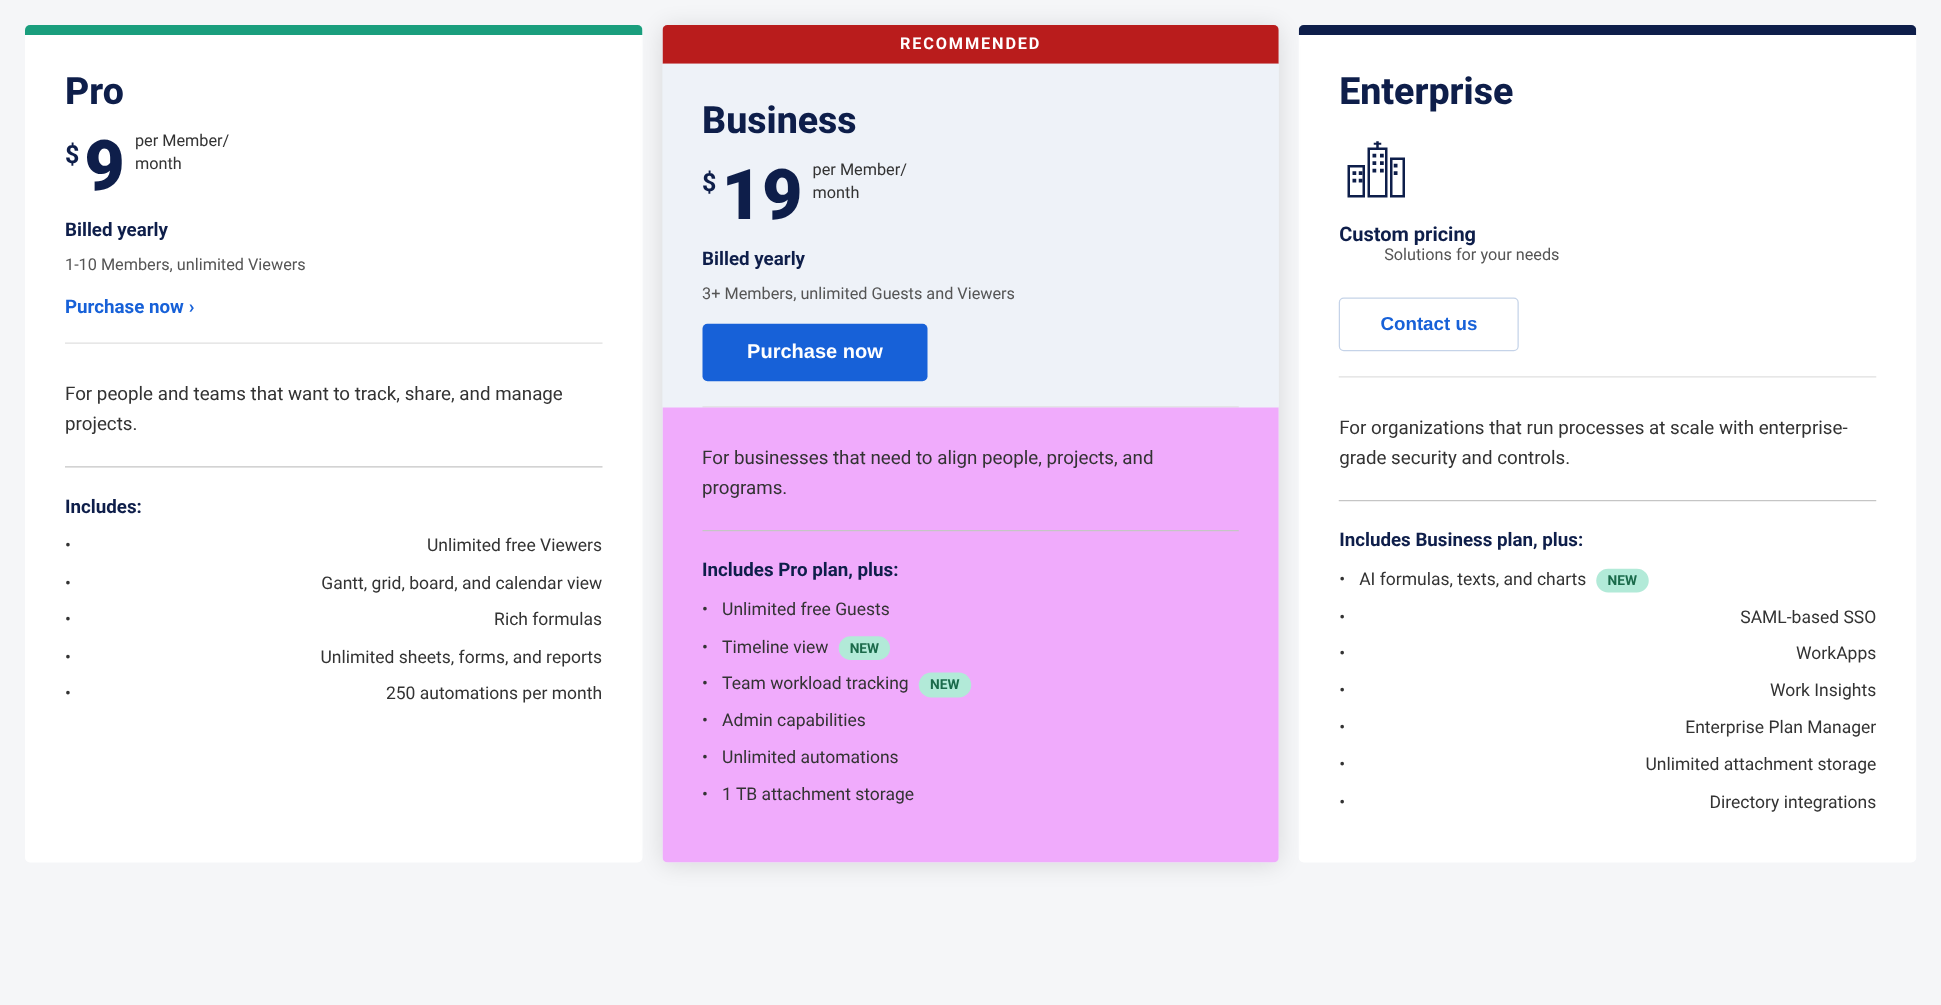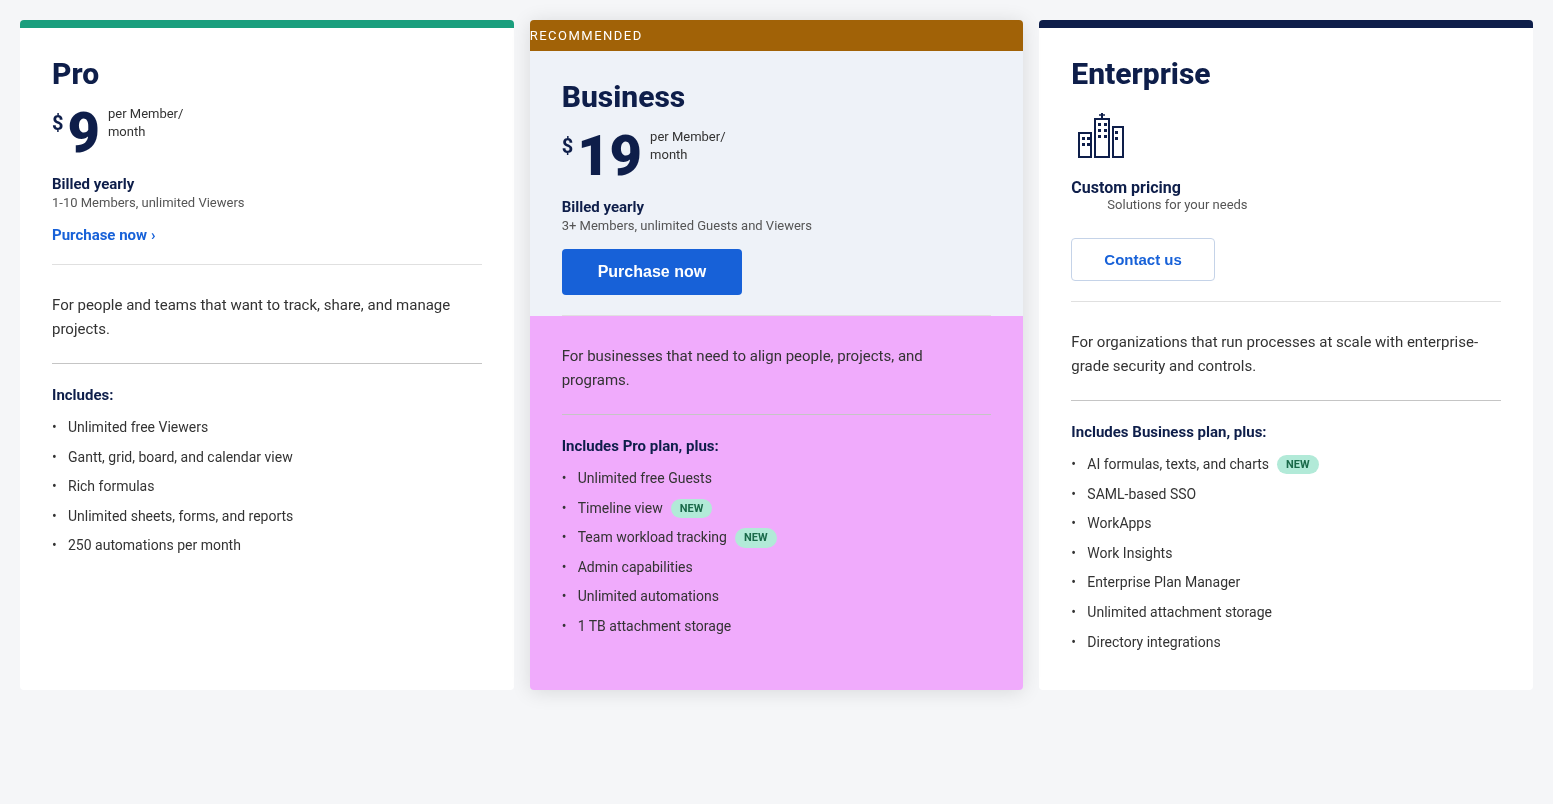--- a/index.html
+++ b/index.html
@@ -35,25 +35,25 @@
     .plan-card + .plan-card {
       margin-left: 16px;
     }
     .card-top-bar {
       height: 8px;
       width: 100%;
     }
     .bar-pro { background: #1a9e7d; }
     .bar-enterprise { background: #0e1e4a; }
     .recommended-banner {
-      background: #a16207;
+      background: #b91c1c;
       color: #fff;
-      text-align: left;
+      text-align: center;
       font-size: 13px;
-      font-weight: 400;
+      font-weight: 700;
       letter-spacing: 1.5px;
       padding: 8px 0;
     }
     .card-header {
       padding: 28px 32px 20px;
       background: #fff;
     }
     .plan-card.recommended .card-header {
       background: #eef2f8;
     }
@@ -104,21 +104,21 @@
       margin-bottom: 6px;
     }
     .billing-label {
       font-size: 15px;
       font-weight: 700;
       color: #0e1e4a;
     }
     .billing-sub {
       font-size: 13px;
       color: #555;
-      margin-top: 2px;
+      margin-top: 12px;
     }
     .custom-pricing-label {
       font-size: 16px;
       font-weight: 700;
       color: #0e1e4a;
       margin-bottom: 0;
     }
     .custom-pricing-sub {
       font-size: 13px;
       color: #555;
@@ -195,20 +195,21 @@
       list-style: none;
       padding: 0;
     }
     .feature-list li {
       font-size: 14px;
       color: #333;
       margin-bottom: 10px;
       padding-left: 16px;
       position: relative;
       line-height: 1.4;
+      text-align: right;
     }
     .feature-list li::before {
       content: '•';
       position: absolute;
       left: 0;
       color: #333;
     }
     .feature-item-row {
       display: flex;
       align-items: center;

